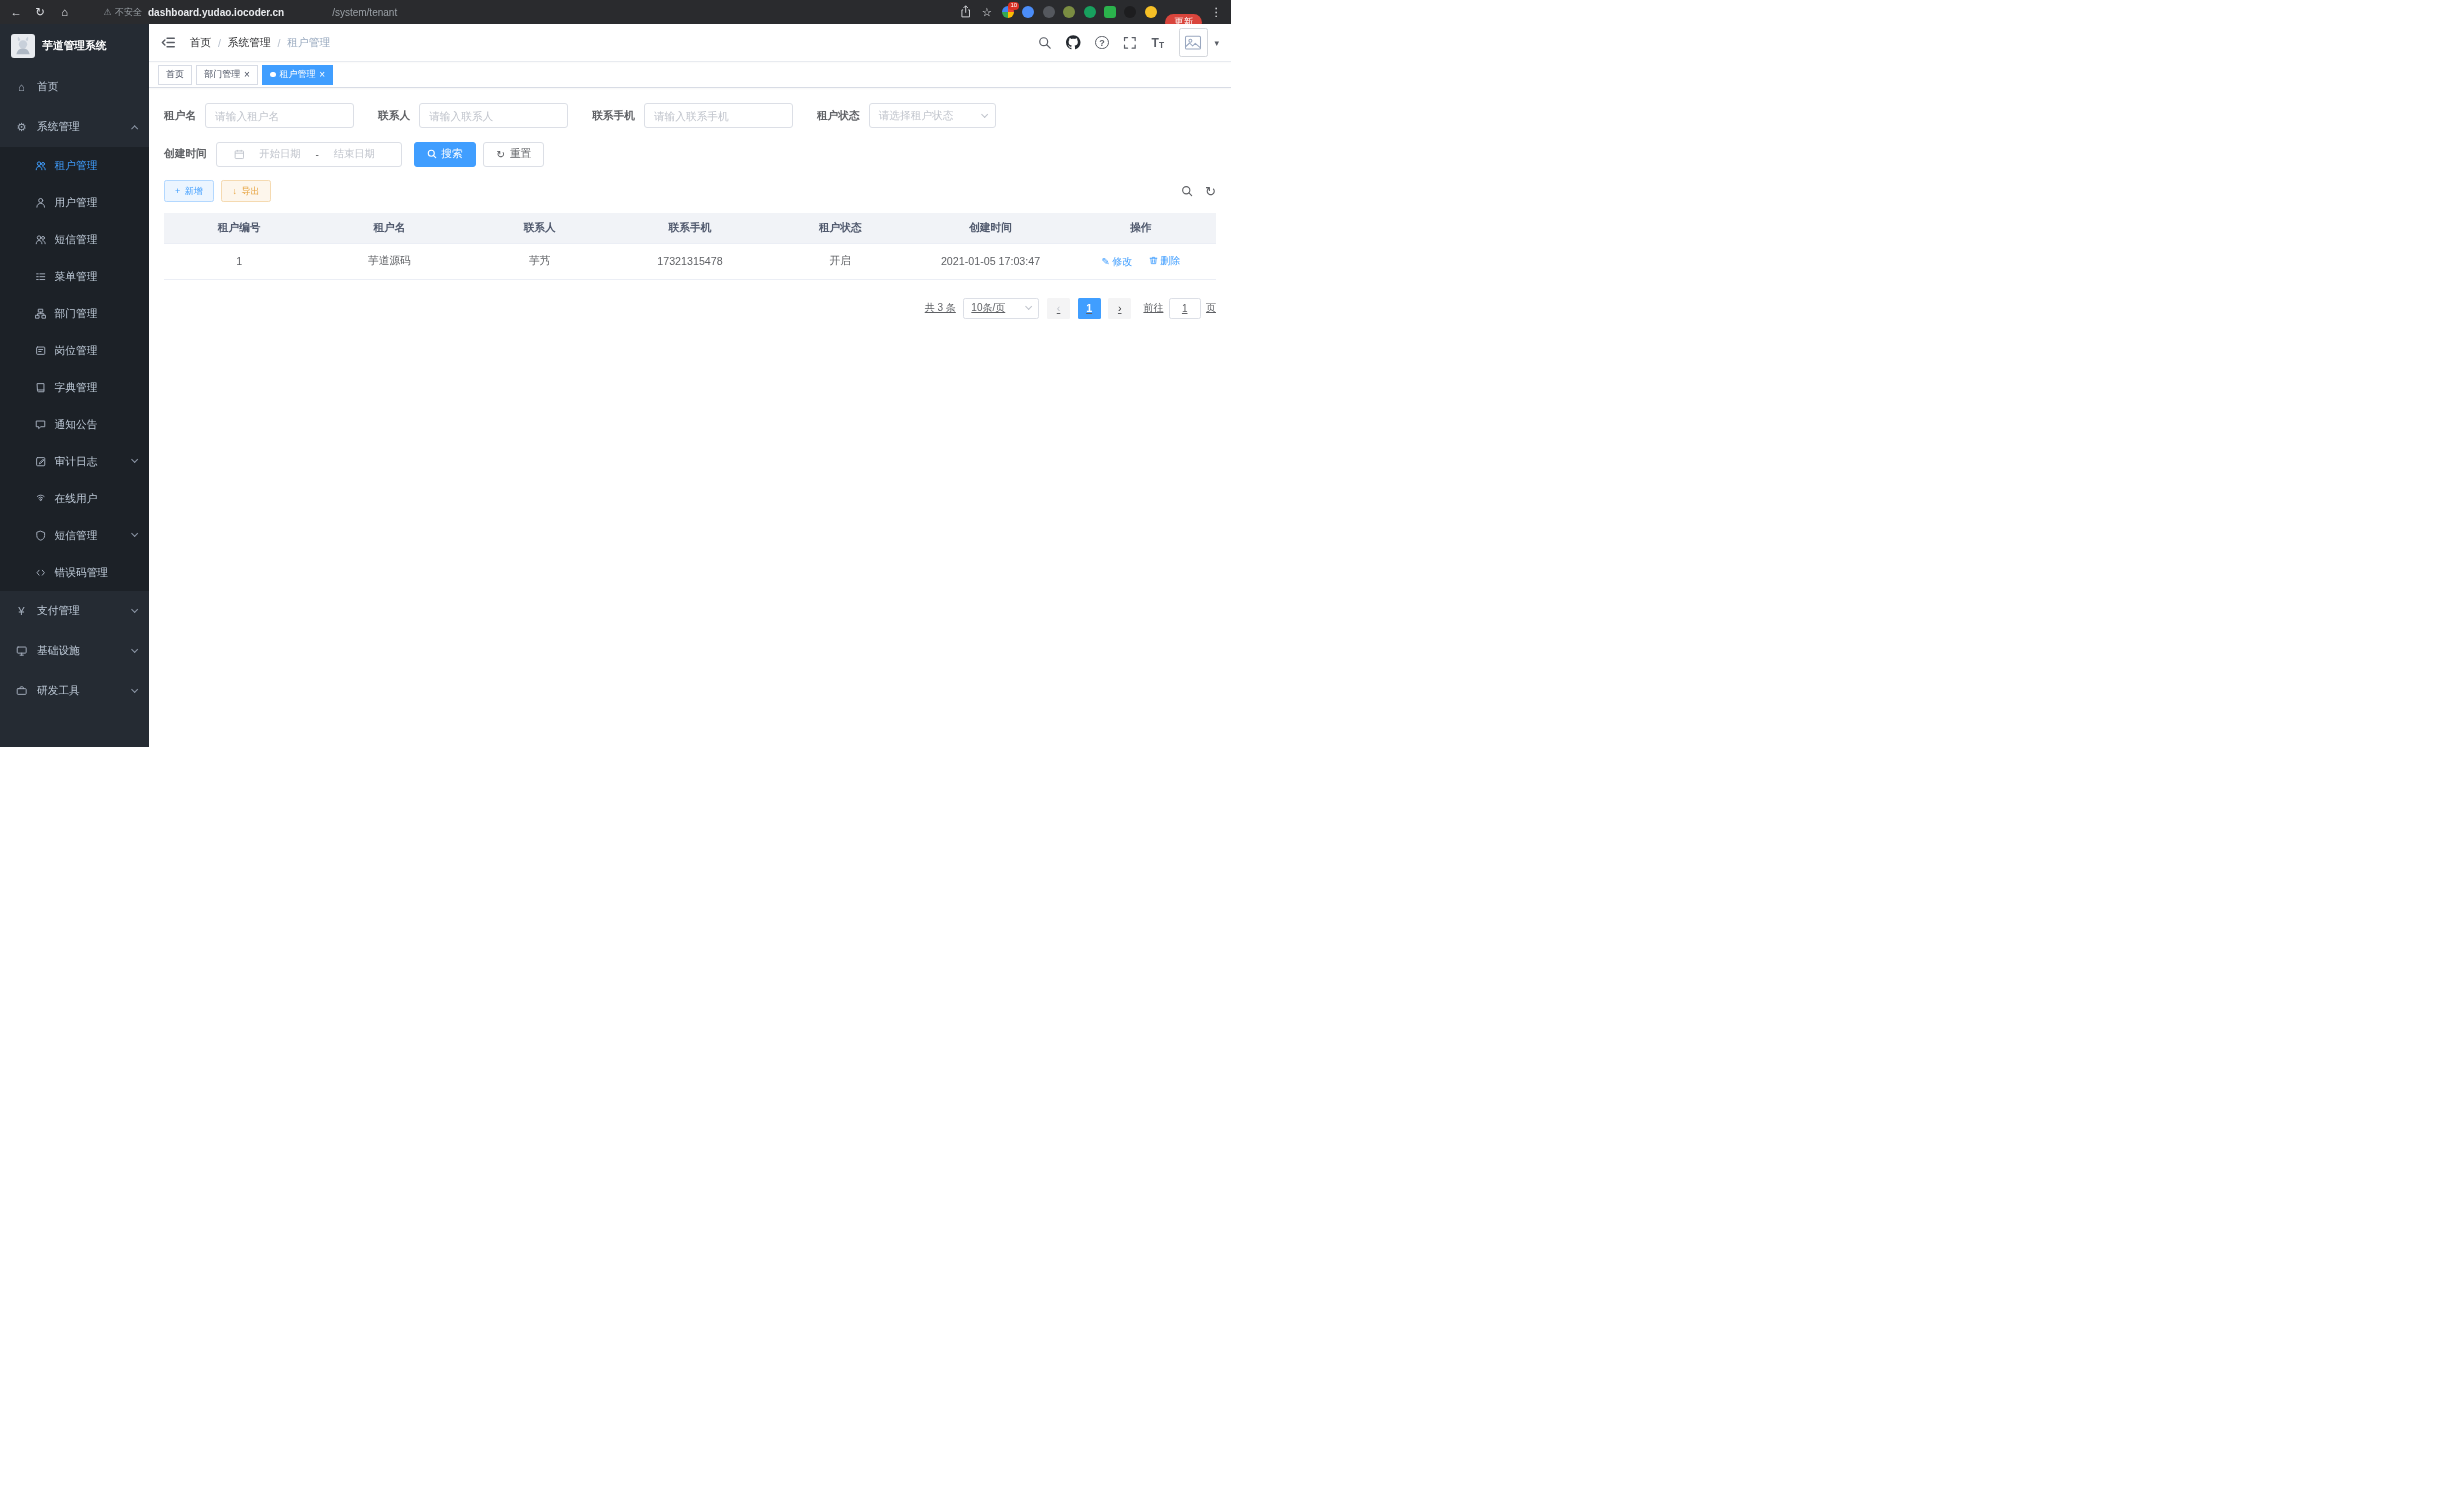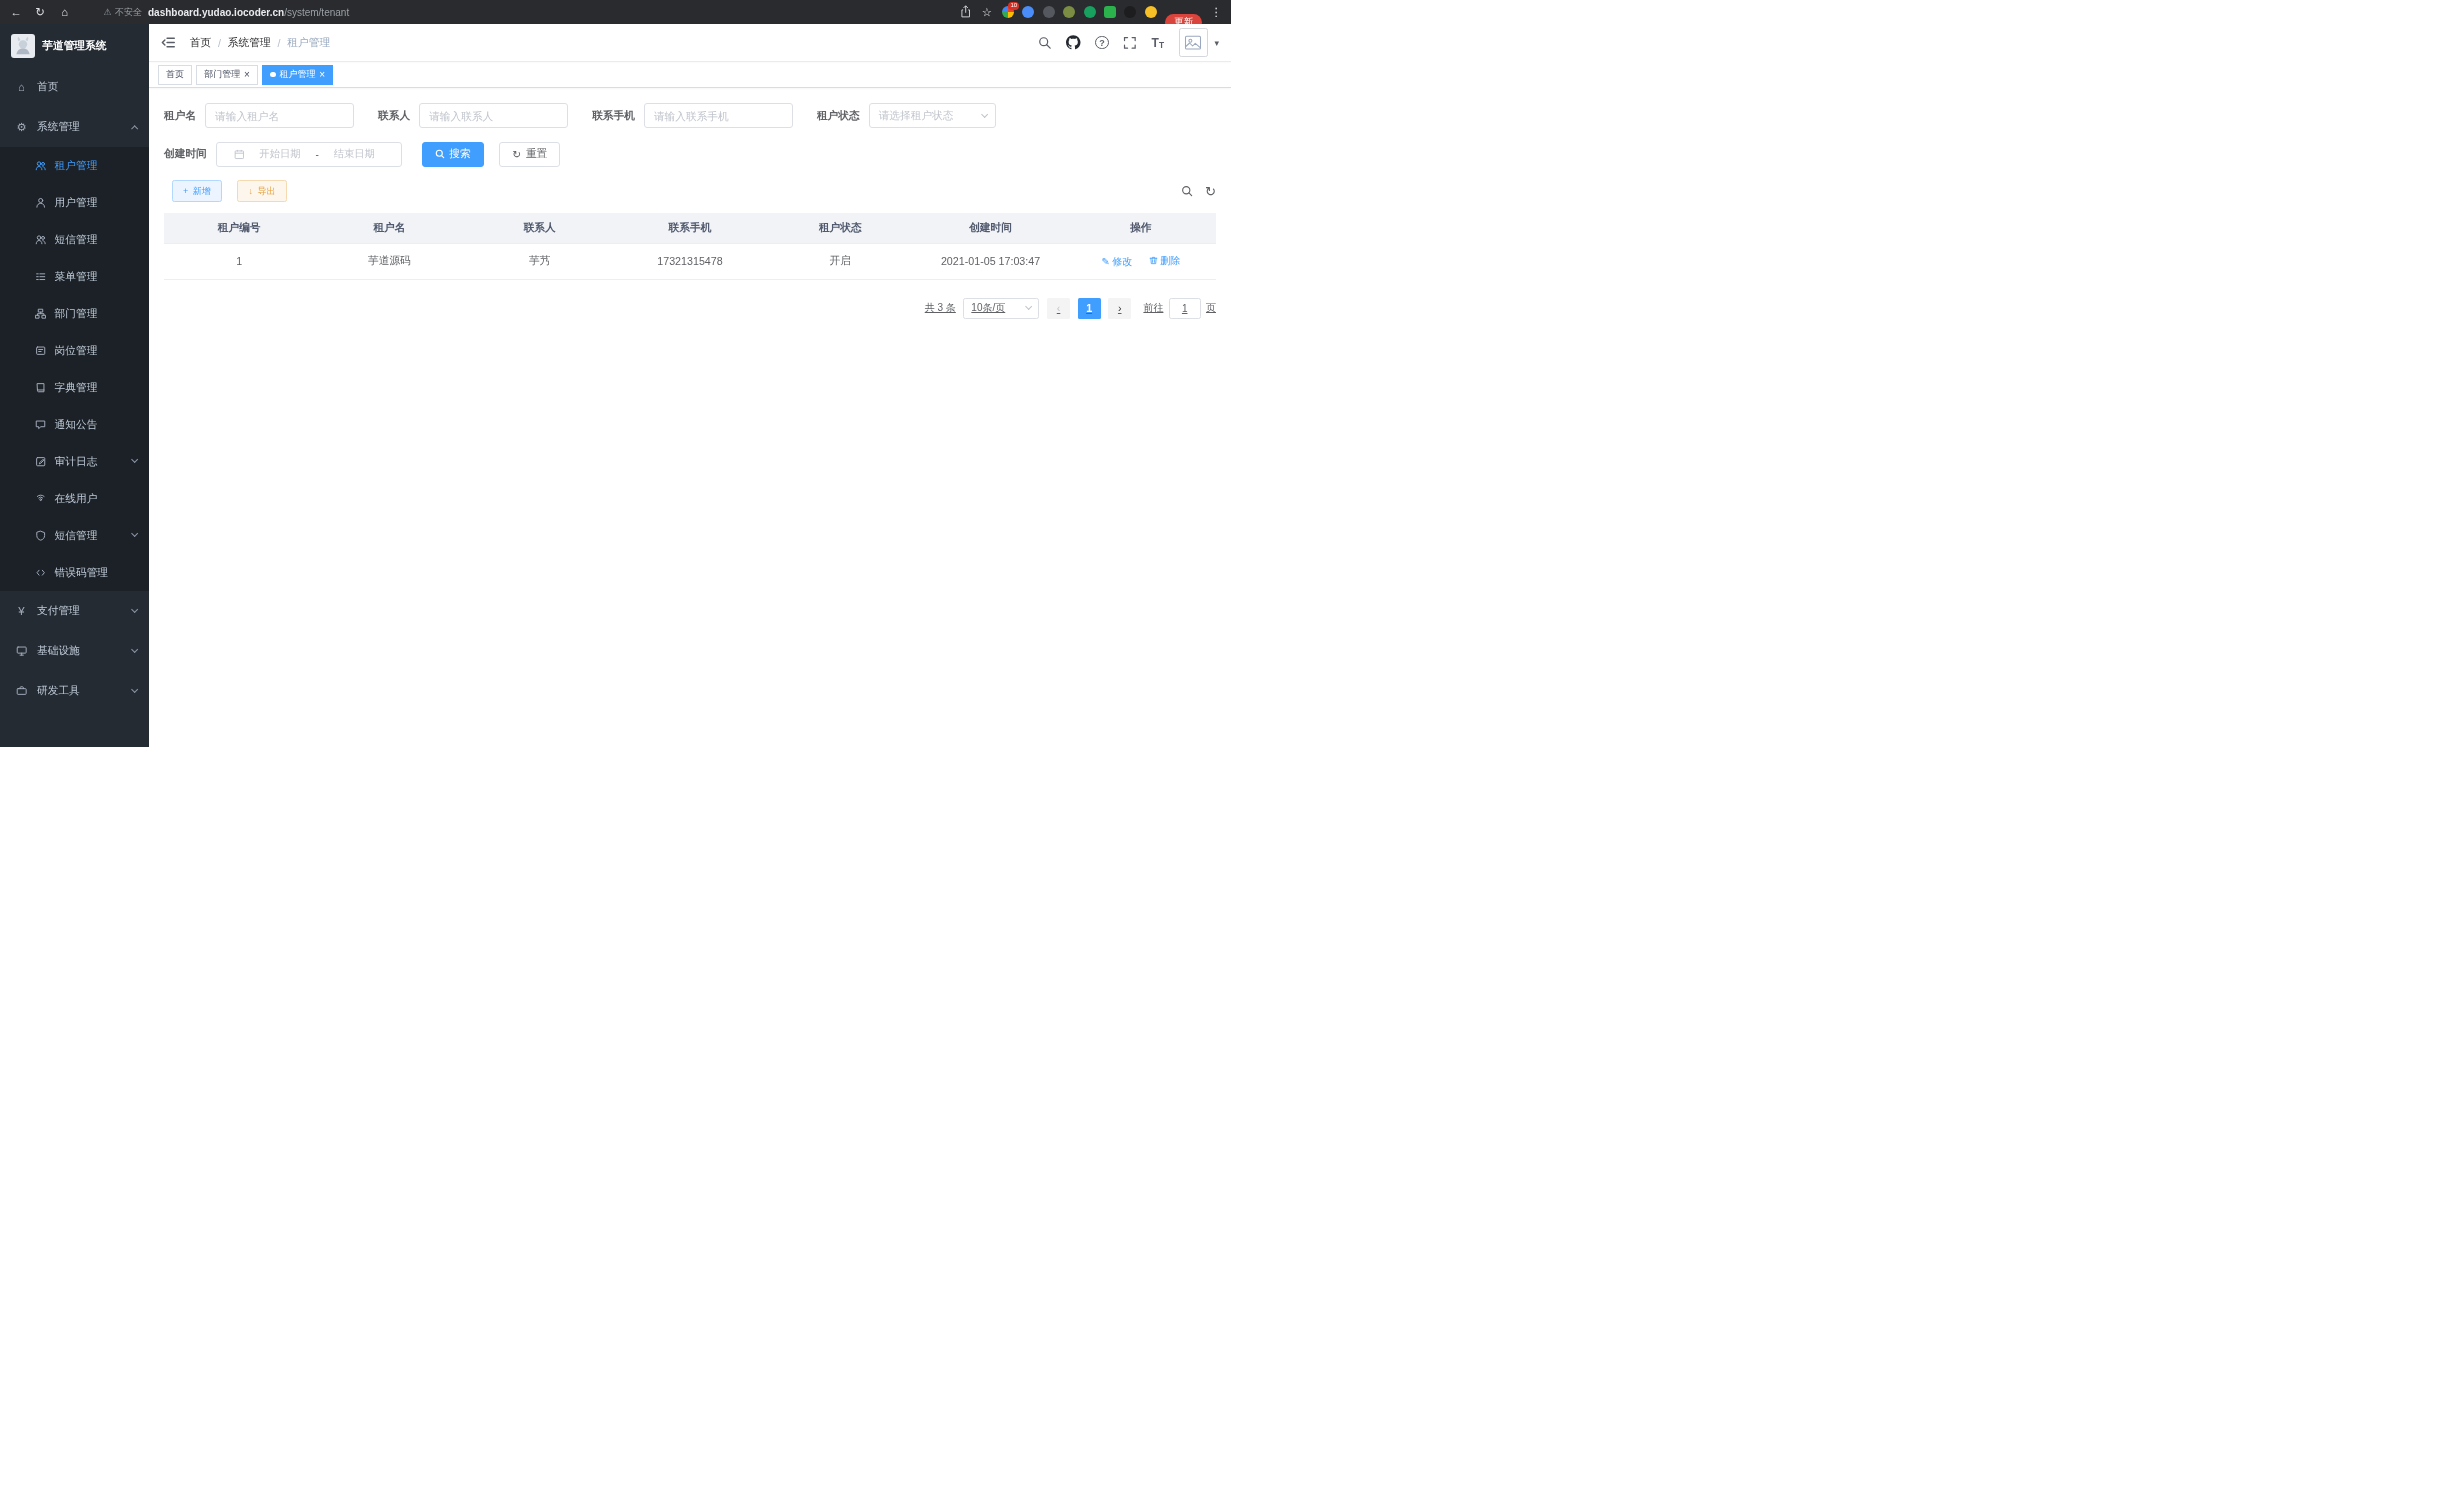--- a/index.html
+++ b/index.html
@@ -7,21 +7,21 @@
   body { font-family:"Liberation Sans","DejaVu Sans",sans-serif; background:#fff; font-size:10.7px; }
 
   
   .browser { height:24px; background:#2a2b2e; display:flex; align-items:center; padding:0 9px; gap:10.7px; color:#e8eaed; }
   .b-ic { font-size:11.4px; color:#dfe1e5; width:13.7px; text-align:center; cursor:pointer; }
   .addr { display:flex; align-items:center; gap:6px; margin-left:21px; flex:1; min-width:0; cursor:text; }
   .warn { display:flex; align-items:center; gap:3.8px; color:#9aa0a6; font-size:9px; }
   .warn .tri { font-size:9px; }
   .url { font-size:10px; white-space:nowrap; }
   .url .domain { color:#e8eaed; font-weight:bold; }
-  .url .path { color:#9aa0a6; }
+  .url .path { color:#9aa0a6;margin-left:48px; }
   .br-right { display:flex; align-items:center; gap:8.4px; margin-left:auto; }
   .share-ic svg { width:11.4px; height:13px; stroke:#dfe1e5; fill:none; stroke-width:1.4; }
   .ext { width:12px; height:12px; border-radius:50%; position:relative; flex:none; cursor:pointer; }
   .ext-wheel { background:conic-gradient(#ea4335 0 25%, #fbbc04 0 50%, #34a853 0 75%, #4285f4 0 100%); }
   .ext-badge { position:absolute; right:-5.3px; top:-3.8px; background:#d93025; color:#fff; font-size:6px; line-height:7.6px; padding:0 2.3px; border-radius:4.6px; }
   .ext-blue { background:#4b8df8; }
   .ext-dark { background:#55585e; }
   .ext-olive { background:#7b8d42; }
   .ext-green { background:#18a05e; }
   .ext-chat { background:#2bb24c; border-radius:3px; }
@@ -87,21 +87,21 @@
   .f-label { font-weight:bold; color:#606266; margin-right:9px; white-space:nowrap; }
   .inp { width:149px; height:25px; border:0.8px solid #dcdfe6; border-radius:3px; padding:0 9px; font-size:10.7px; color:#606266; font-family:inherit; outline:none; }
   .inp::placeholder { color:#c0c4cc; }
   .sel { width:127px; height:25px; border:0.8px solid #dcdfe6; border-radius:3px; padding:0 7.6px 0 9px; display:flex; align-items:center; justify-content:space-between; cursor:pointer; background:#fff; }
   .sel .ph { color:#c0c4cc; }
   .chv-g { width:5.3px; height:5.3px; border-right:1px solid #c0c4cc; border-bottom:1px solid #c0c4cc; transform:rotate(45deg); margin-top:-2.3px; }
   .date-range { width:186px; height:25px; border:0.8px solid #dcdfe6; border-radius:3px; display:flex; align-items:center; gap:6px; padding:0 17px; background:#fff; cursor:pointer; }
   .date-range svg { width:10.7px; height:10.7px; stroke:#c0c4cc; fill:none; stroke-width:1.2; }
   .d-ph { color:#c0c4cc; font-size:10.3px; flex:1; text-align:center; }
   .d-sep { color:#606266; font-size:10px; }
-  .btn { display:inline-flex; align-items:center; gap:4.6px; border-radius:3px; cursor:pointer; font-family:inherit; white-space:nowrap;margin-left:8px; }
+  .btn { display:inline-flex; align-items:center; gap:4.6px; border-radius:3px; cursor:pointer; font-family:inherit; white-space:nowrap; }
   .btn-search { height:25px; padding:0 12px; background:#409EFF; border:0.8px solid #409EFF; color:#fff; font-size:10.7px; margin-right:7.6px; }
   .btn-search svg { width:10px; height:10px; stroke:#fff; fill:none; stroke-width:1.6; stroke-linecap:round; }
   .btn-reset { height:25px; padding:0 12px; background:#fff; border:0.8px solid #dcdfe6; color:#606266; font-size:10.7px; }
   .action-row { display:flex; align-items:center; margin-bottom:10.7px; }
   .btn-add { height:22px; padding:0 10px; font-size:9px; background:#ecf5ff; border:0.8px solid #b3d8ff; color:#409EFF; border-radius:2.3px; margin-right:7.6px; }
   .btn-export { height:22px; padding:0 10px; font-size:9px; background:#fdf6ec; border:0.8px solid #f5dab1; color:#e6a23c; border-radius:2.3px; }
   .tool-ics { margin-left:auto; display:flex; align-items:center; gap:12px; color:#606266; }
   .tool-ic { cursor:pointer; display:flex; align-items:center; }
   .tool-ic svg { width:12px; height:12px; stroke:#606266; fill:none; stroke-width:1.5; stroke-linecap:round; }
   .tool-glyph { font-size:13px; color:#606266; cursor:pointer; }

